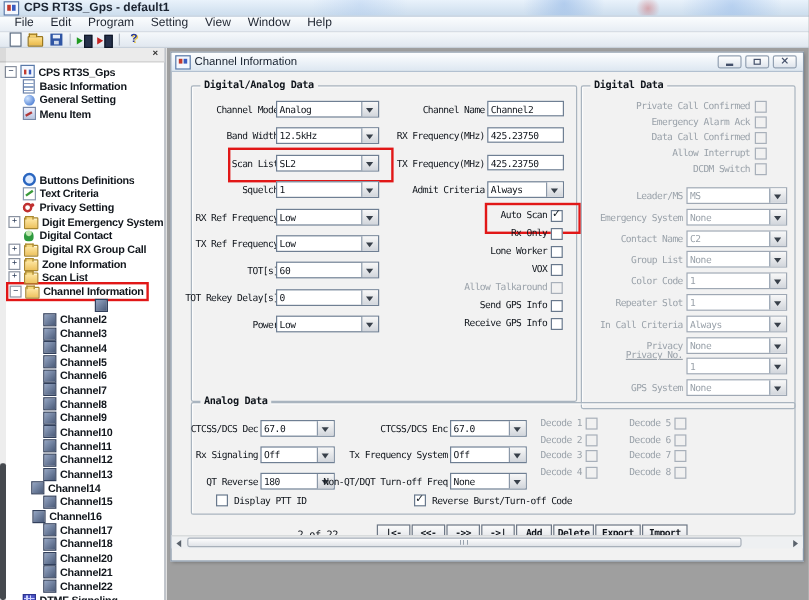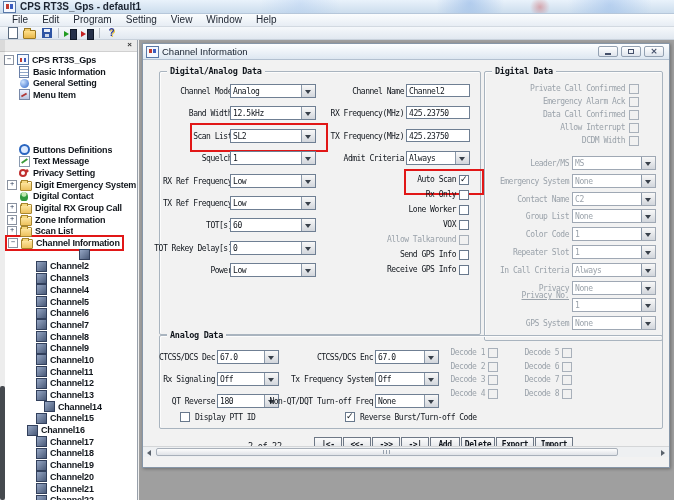--- a/index.html
+++ b/index.html
@@ -213,21 +213,21 @@
         <div class="tree-row" style="padding-left: 17px;">
           <span class="ticon ti-menu"></span>
           <span class="tlabel">Menu Item</span>
         </div>
         <div class="tree-row" style="padding-left: 17px; margin-top: 43px;">
           <span class="ticon ti-buttons"></span>
           <span class="tlabel">Buttons Definitions</span>
         </div>
         <div class="tree-row" style="padding-left: 17px;">
           <span class="ticon ti-text"></span>
-          <span class="tlabel">Text Message</span>
+          <span class="tlabel">Text Criteria</span>
         </div>
         <div class="tree-row" style="padding-left: 17px;">
           <span class="ticon ti-privacy"></span>
           <span class="tlabel">Privacy Setting</span>
         </div>
         <div class="tree-row" style="padding-left: 6px;">
           <span class="expander">+</span>
           <span class="ticon ti-folder"></span>
           <span class="tlabel">Digit Emergency System</span>
         </div>
@@ -302,43 +302,39 @@
           <span class="tlabel">Channel11</span>
         </div>
         <div class="tree-row" style="padding-left: 34px;">
           <span class="ticon ti-channel"></span>
           <span class="tlabel">Channel12</span>
         </div>
         <div class="tree-row" style="padding-left: 34px;">
           <span class="ticon ti-channel"></span>
           <span class="tlabel">Channel13</span>
         </div>
-        <div class="tree-row" style="padding-left: 42px;">
+        <div class="tree-row" style="padding-left: 24px;">
           <span class="ticon ti-channel"></span>
           <span class="tlabel">Channel14</span>
         </div>
         <div class="tree-row" style="padding-left: 34px;">
           <span class="ticon ti-channel"></span>
           <span class="tlabel">Channel15</span>
         </div>
         <div class="tree-row" style="padding-left: 25px;">
           <span class="ticon ti-channel"></span>
           <span class="tlabel">Channel16</span>
         </div>
         <div class="tree-row" style="padding-left: 34px;">
           <span class="ticon ti-channel"></span>
           <span class="tlabel">Channel17</span>
         </div>
         <div class="tree-row" style="padding-left: 34px;">
           <span class="ticon ti-channel"></span>
           <span class="tlabel">Channel18</span>
-        </div>
-        <div class="tree-row" style="padding-left: 34px;">
-          <span class="ticon ti-channel"></span>
-          <span class="tlabel">Channel19</span>
         </div>
         <div class="tree-row" style="padding-left: 34px;">
           <span class="ticon ti-channel"></span>
           <span class="tlabel">Channel20</span>
         </div>
         <div class="tree-row" style="padding-left: 34px;">
           <span class="ticon ti-channel"></span>
           <span class="tlabel">Channel21</span>
         </div>
         <div class="tree-row" style="padding-left: 34px;">
@@ -458,21 +454,21 @@
         <div class="group g2" id="g2">
           <span class="gtitle">Digital Data</span>
         <span class="flabel dis" style="right: 37px; top: 12px;">Private Call Confirmed</span>
             <span class="cb dis" style="left: 144px; top: 12px;"></span>
             <span class="flabel dis" style="right: 37px; top: 25px;">Emergency Alarm Ack</span>
             <span class="cb dis" style="left: 144px; top: 25px;"></span>
             <span class="flabel dis" style="right: 37px; top: 38px;">Data Call Confirmed</span>
             <span class="cb dis" style="left: 144px; top: 38px;"></span>
             <span class="flabel dis" style="right: 37px; top: 51px;">Allow Interrupt</span>
             <span class="cb dis" style="left: 144px; top: 51px;"></span>
-            <span class="flabel dis" style="right: 37px; top: 64px;">DCDM Width</span>
+            <span class="flabel dis" style="right: 37px; top: 64px;">DCDM Switch</span>
             <span class="cb dis" style="left: 144px; top: 64px;"></span>
             <span class="flabel dis" style="right: 93px; top: 87px;">Leader/MS</span>
             <div class="combo dis" style="left: 87px; top: 84px; width: 84px;">
               <span class="combo-text">MS</span>
               <span class="combo-btn"></span>
             </div>
             <span class="flabel dis" style="right: 93px; top: 104.8px;">Emergency System</span>
             <div class="combo dis" style="left: 87px; top: 101.8px; width: 84px;">
               <span class="combo-text">None</span>
               <span class="combo-btn"></span>

